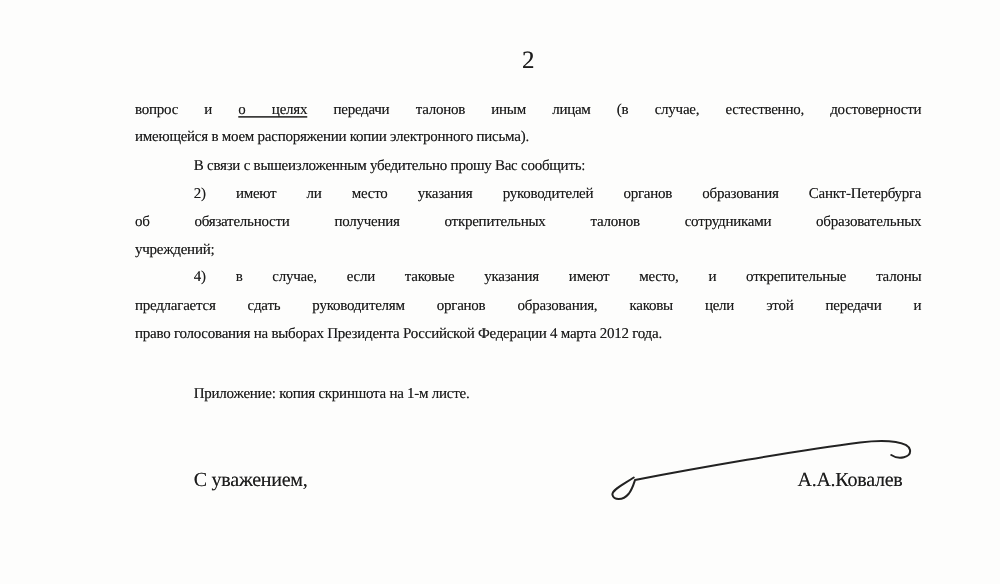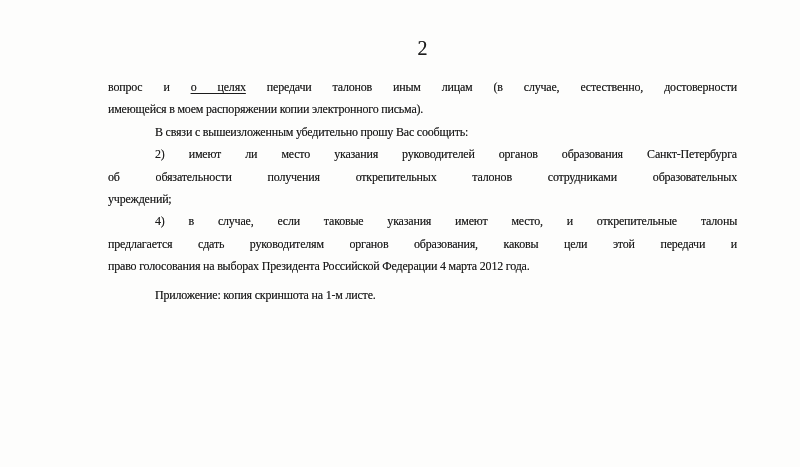--- a/index.html
+++ b/index.html
@@ -35,21 +35,21 @@
     line-height: 22.4px;
     letter-spacing: -0.2px;
     text-align: justify;
     text-align-last: justify;
   }
   .line.plain {
     text-align: center;
     text-align-last: left;
   }
   .indent { padding-left: 47px; }
-  .attach { margin-top: 6px; }
+  .attach { margin-top: 25px; }
   .u {
     text-decoration: underline;
     text-underline-offset: 2px;
   }
   .sig-row {
     position: relative;
     margin-top: 49px;
     height: 42px;
     font-size: 16px;
     line-height: 22.4px;
@@ -88,15 +88,28 @@
     <div class="line indent">2) имеют ли место указания руководителей органов образования Санкт-Петербурга</div>
     <div class="line">об обязательности получения открепительных талонов сотрудниками образовательных</div>
     <div class="line plain">учреждений;</div>
 
     <div class="line indent">4) в случае, если таковые указания имеют место, и открепительные талоны</div>
     <div class="line">предлагается сдать руководителям органов образования, каковы цели этой передачи и</div>
     <div class="line plain">право голосования на выборах Президента Российской Федерации 4 марта 2012 года.</div>
 
     <div class="line plain indent attach">Приложение: копия скриншота на 1-м листе.</div>
 
+    <div class="sig-row">
+      <span class="closing">С уважением,</span>
+      <span class="signatory">А.А.Ковалев</span>
+      <svg class="sig-svg" viewBox="0 0 260 64" aria-hidden="true">
+        <path d="M 27 40
+                 C 18 46, 9 50, 10 54
+                 C 11 58, 18 59, 23 53
+                 C 26 49, 27 45, 28 42
+                 C 75 33, 160 18, 208 12
+                 C 232 9, 247 12, 248 18
+                 C 249 24, 239 26, 233 22" fill="none" stroke="#222222" stroke-width="1.6" stroke-linecap="round"></path>
+      </svg>
+    </div>
 
   </div>
 </div>
 
 </body></html>

